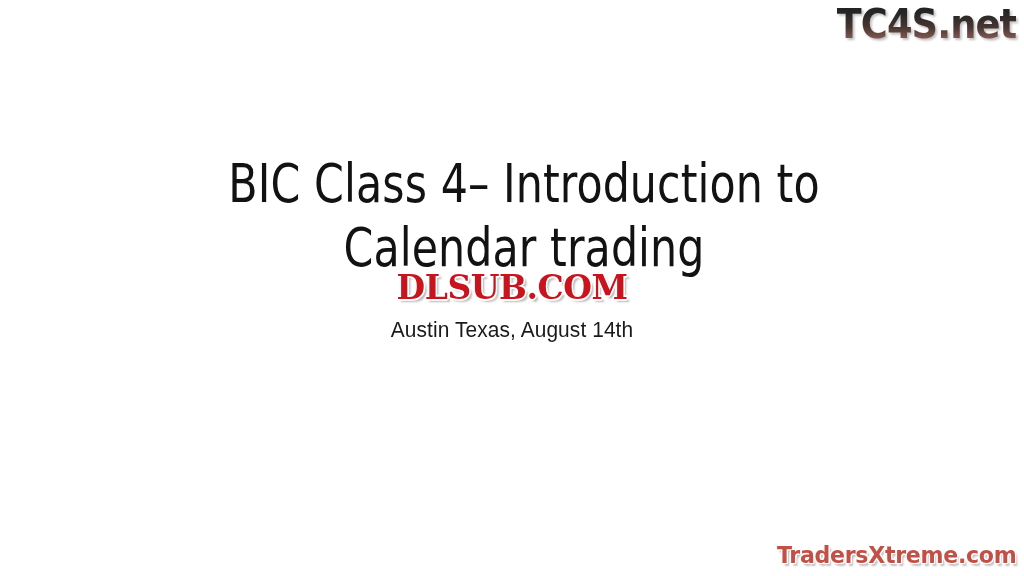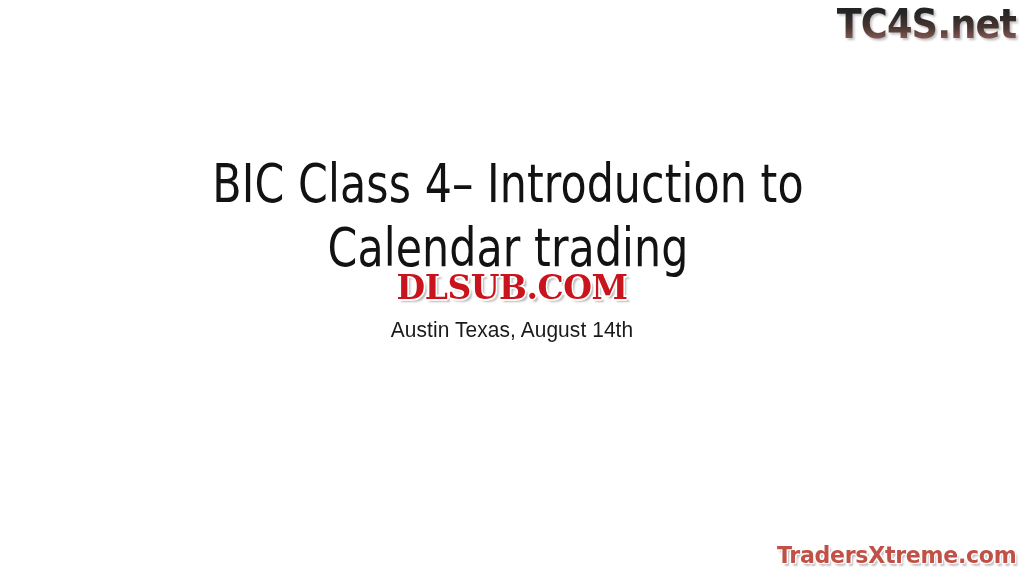--- a/index.html
+++ b/index.html
@@ -41,21 +41,21 @@
     background-clip: text;
     color: transparent;
     -webkit-text-fill-color: transparent;
     filter: drop-shadow(2px 2px 1px rgba(140,140,140,0.55));
     user-select: none;
   }
 
   
   .title-block {
     position: absolute;
-    left: 76px;
+    left: 92px;
     top: 152px;
     width: 864px;
     text-align: center;
   }
 
   .slide-title {
     margin: 0;
     font-family: "DejaVu Sans Condensed", "Liberation Sans Narrow", "Liberation Sans", sans-serif;
     font-weight: 300;
     font-size: 54px;

